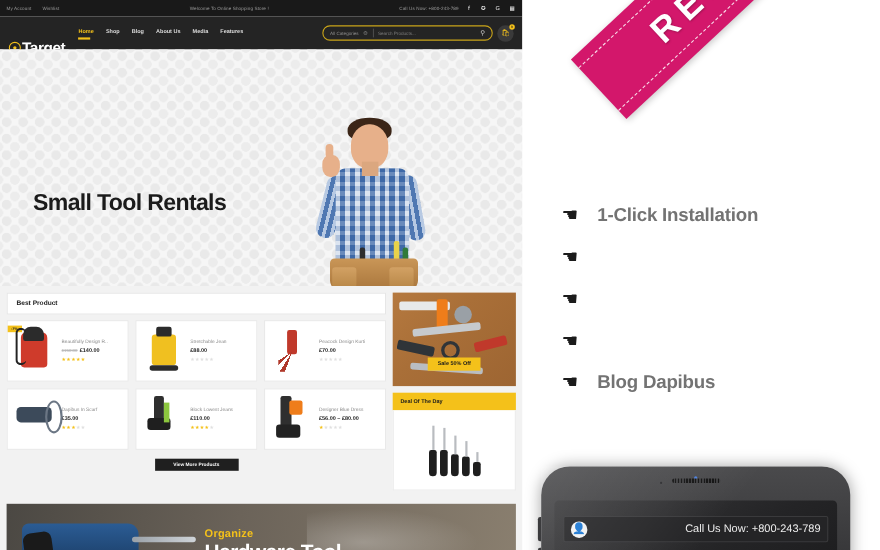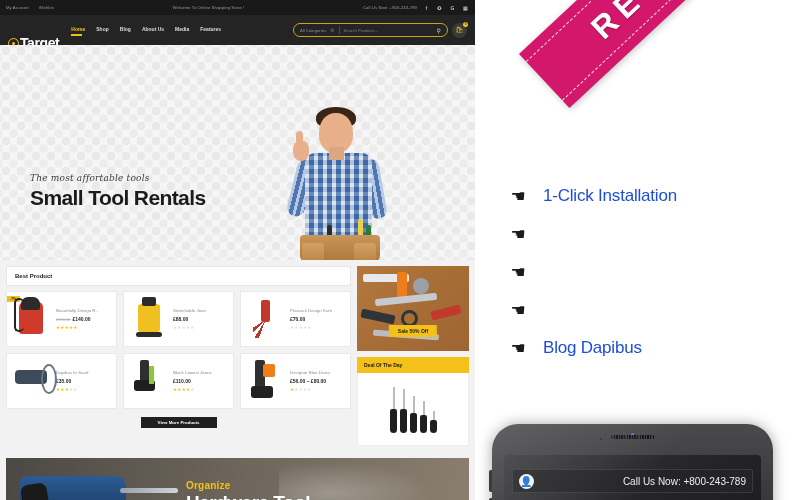--- a/index.html
+++ b/index.html
@@ -273,21 +273,21 @@
 
   .features{
     position:absolute; left:34px; top:186px; width:270px;
     display:flex; flex-direction:column; gap:18px;
   }
   .feat{ display:flex; align-items:center; gap:16px; }
   .hand-ic{
     font-size:17px; color:#1b1b1b; width:18px; flex:none; text-align:center;
     font-family:"DejaVu Sans", sans-serif;
   }
-  .feat-label{ font-size:17px; font-weight:normal; color:#1d4ed8; letter-spacing:-.2px; }
+  .feat-label{ font-size:17px; font-weight:bold; color:#737373; letter-spacing:-.2px; }
 
   
   .phone{
     position:absolute; left:492px; top:424px; width:281px; height:120px;
     background:linear-gradient(180deg,#4a4a4c,#2e2e30);
     border-radius:26px 26px 0 0;
     box-shadow:0 0 14px rgba(0,0,0,.35);
   }
   .phone-screen{
     position:absolute; left:12px; top:31px; right:12px; bottom:0;
@@ -374,21 +374,20 @@
       </div>
       <div class="cart-btn">
         <span>🛍</span>
         <span class="cart-badge">0</span>
       </div>
     </div>
   </div>
 
   <div class="hero">
     <div class="hero-copy">
-      <div class="hero-sub">The most affortable tools</div>
       <div class="hero-title">Small Tool Rentals</div>
     </div>
     <div class="man">
       <div class="m-arm"></div>
       <div class="m-armR"></div>
       <div class="m-torso"></div>
       <div class="m-hair"></div>
       <div class="m-head"></div>
       <div class="m-neck"></div>
       <div class="m-hand"></div>

